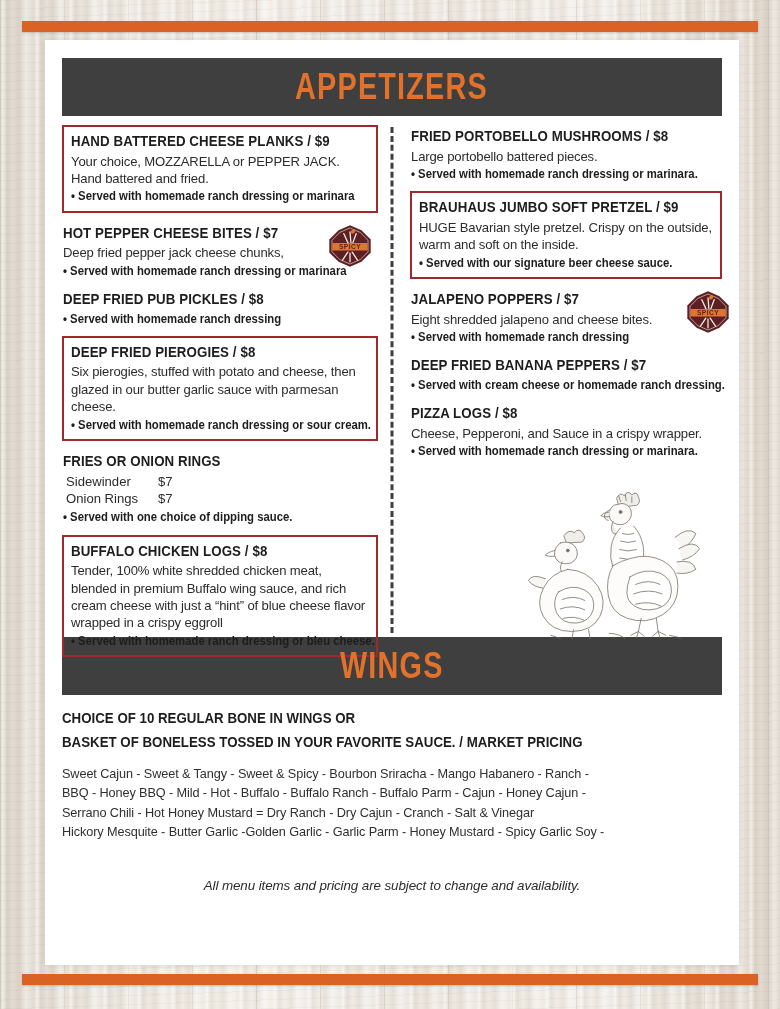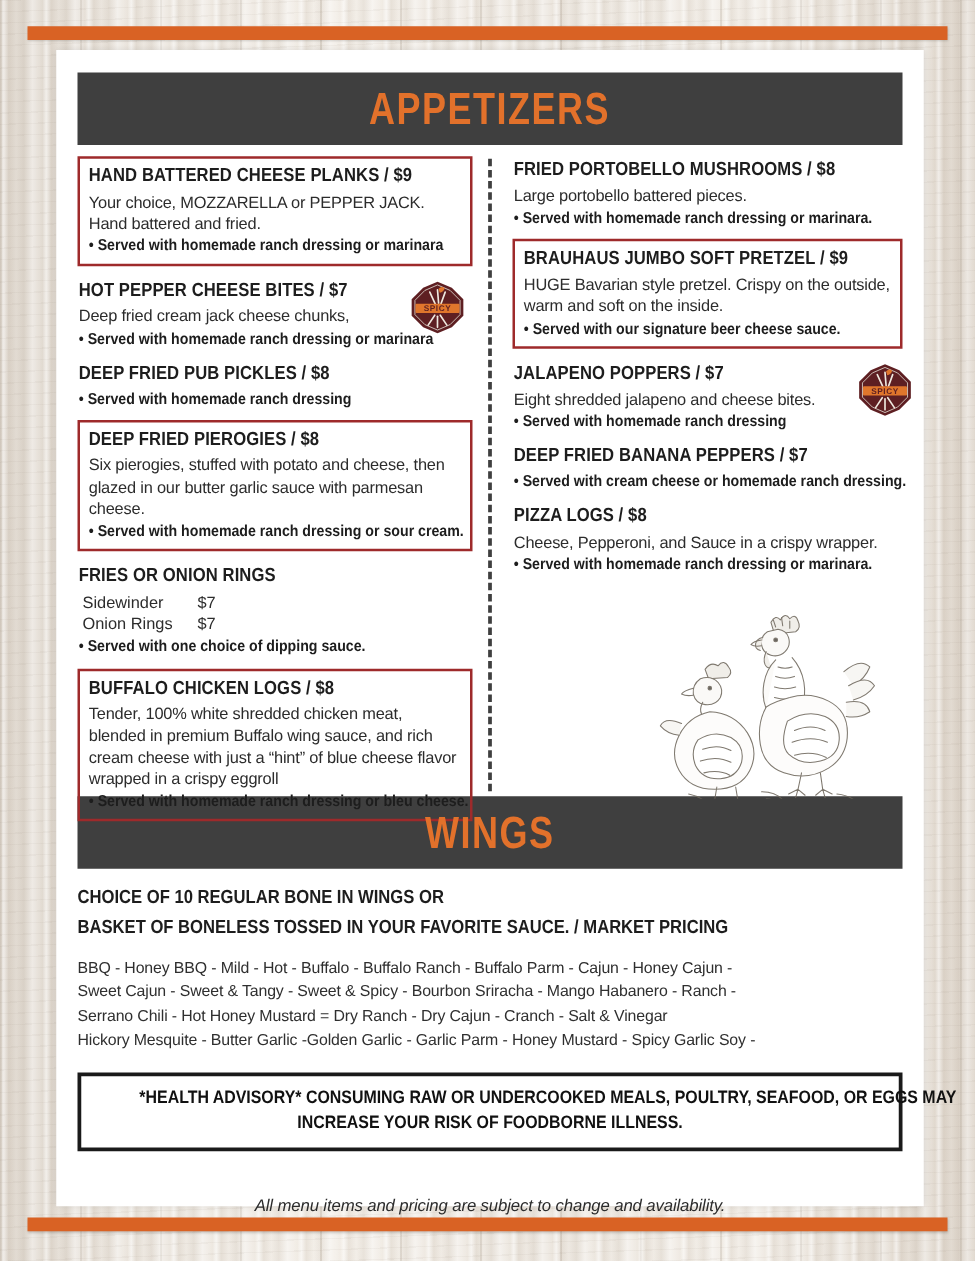--- a/index.html
+++ b/index.html
@@ -236,21 +236,21 @@
   <div class="columns">
     <div class="divider"></div>
     <div class="col left" id="col-left">
         <div class="item boxed">
           <div class="item-name">HAND BATTERED CHEESE PLANKS / $9</div>
           <div class="item-desc">Your choice, MOZZARELLA or PEPPER JACK. Hand battered and fried.</div>
           <div class="item-serve">• Served with homemade ranch dressing or marinara</div>
         </div>
         <div class="item plain">
           <div class="item-name">HOT PEPPER CHEESE BITES / $7</div>
-          <div class="item-desc">Deep fried cream jack cheese chunks,</div>
+          <div class="item-desc">Deep fried pepper jack cheese chunks,</div>
           <div class="item-serve">• Served with homemade ranch dressing or marinara</div>
           <svg viewBox="0 0 100 100" class="spicy left-badge">
             <polygon points="50,3 76,14 97,35 97,65 76,86 50,97 24,86 3,65 3,35 24,14" fill="#5e1f22"></polygon>
             <polygon points="50,9 73,19 91,37 91,63 73,81 50,91 27,81 9,63 9,37 27,19" fill="none" stroke="#d9d2c8" stroke-width="1.6"></polygon>
             <g stroke="#efe9df" stroke-width="3" fill="none" stroke-linecap="round">
               <path d="M36 22 l10 22"></path>
               <path d="M50 18 l2 24"></path>
               <path d="M64 22 l-8 22"></path>
               <path d="M33 82 l12-18"></path>
               <path d="M67 82 l-12-18"></path>
@@ -388,25 +388,21 @@
   </div>
 
   <div class="banner">
     <div class="banner-title">WINGS</div>
   </div>
 
   <div class="wings-head">CHOICE OF 10 REGULAR BONE IN WINGS OR</div>
   <div class="wings-head" style="margin-top:2px">BASKET OF BONELESS TOSSED IN YOUR FAVORITE SAUCE.  / MARKET PRICING</div>
 
   <div class="sauces" id="sauce-list">
+      <div>Sweet Cajun - Sweet &amp; Tangy - Sweet &amp; Spicy - Bourbon Sriracha - Mango Habanero - Ranch -</div>
       <div>BBQ - Honey BBQ - Mild - Hot - Buffalo - Buffalo Ranch - Buffalo Parm - Cajun - Honey Cajun -</div>
-      <div>Sweet Cajun - Sweet &amp; Tangy - Sweet &amp; Spicy - Bourbon Sriracha - Mango Habanero - Ranch -</div>
       <div>Serrano Chili - Hot Honey Mustard = Dry Ranch - Dry Cajun - Cranch - Salt &amp; Vinegar</div>
       <div>Hickory Mesquite - Butter Garlic -Golden Garlic - Garlic Parm - Honey Mustard - Spicy Garlic Soy -</div>
     </div>
 
-  <div class="advisory">
-    <div class="advisory-line">*HEALTH ADVISORY* CONSUMING RAW OR UNDERCOOKED MEALS, POULTRY, SEAFOOD, OR EGGS MAY</div>
-    <div class="advisory-line">INCREASE YOUR RISK OF FOODBORNE ILLNESS.</div>
-  </div>
 
   <div class="footnote">All menu items and pricing are subject to change and availability.</div>
 </div>
 
 </body></html>

